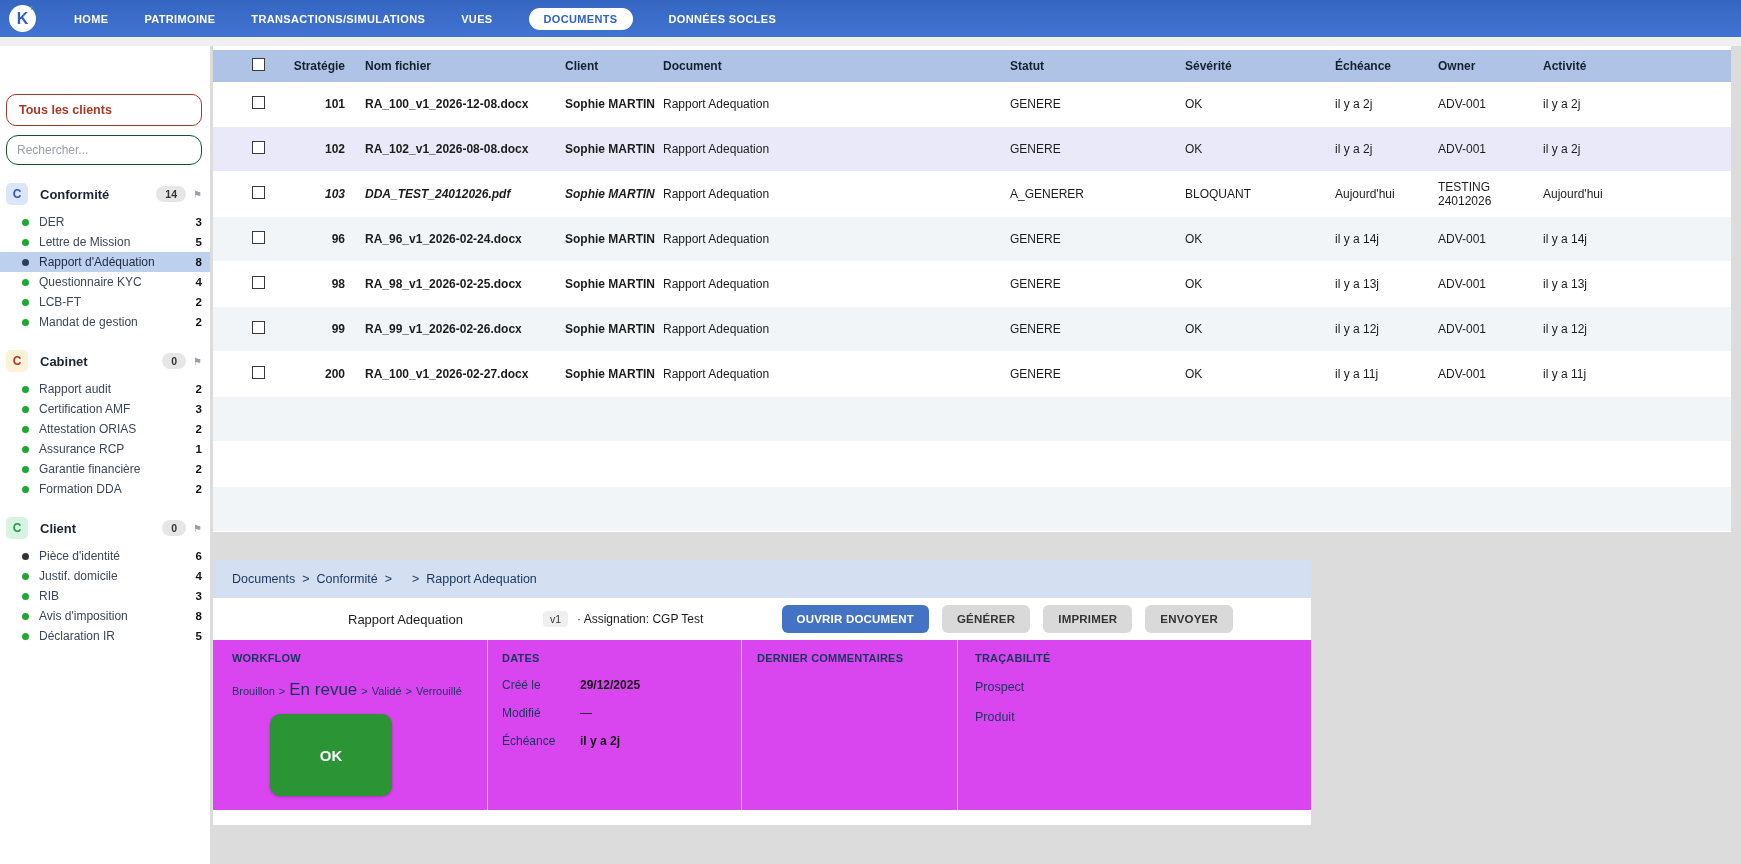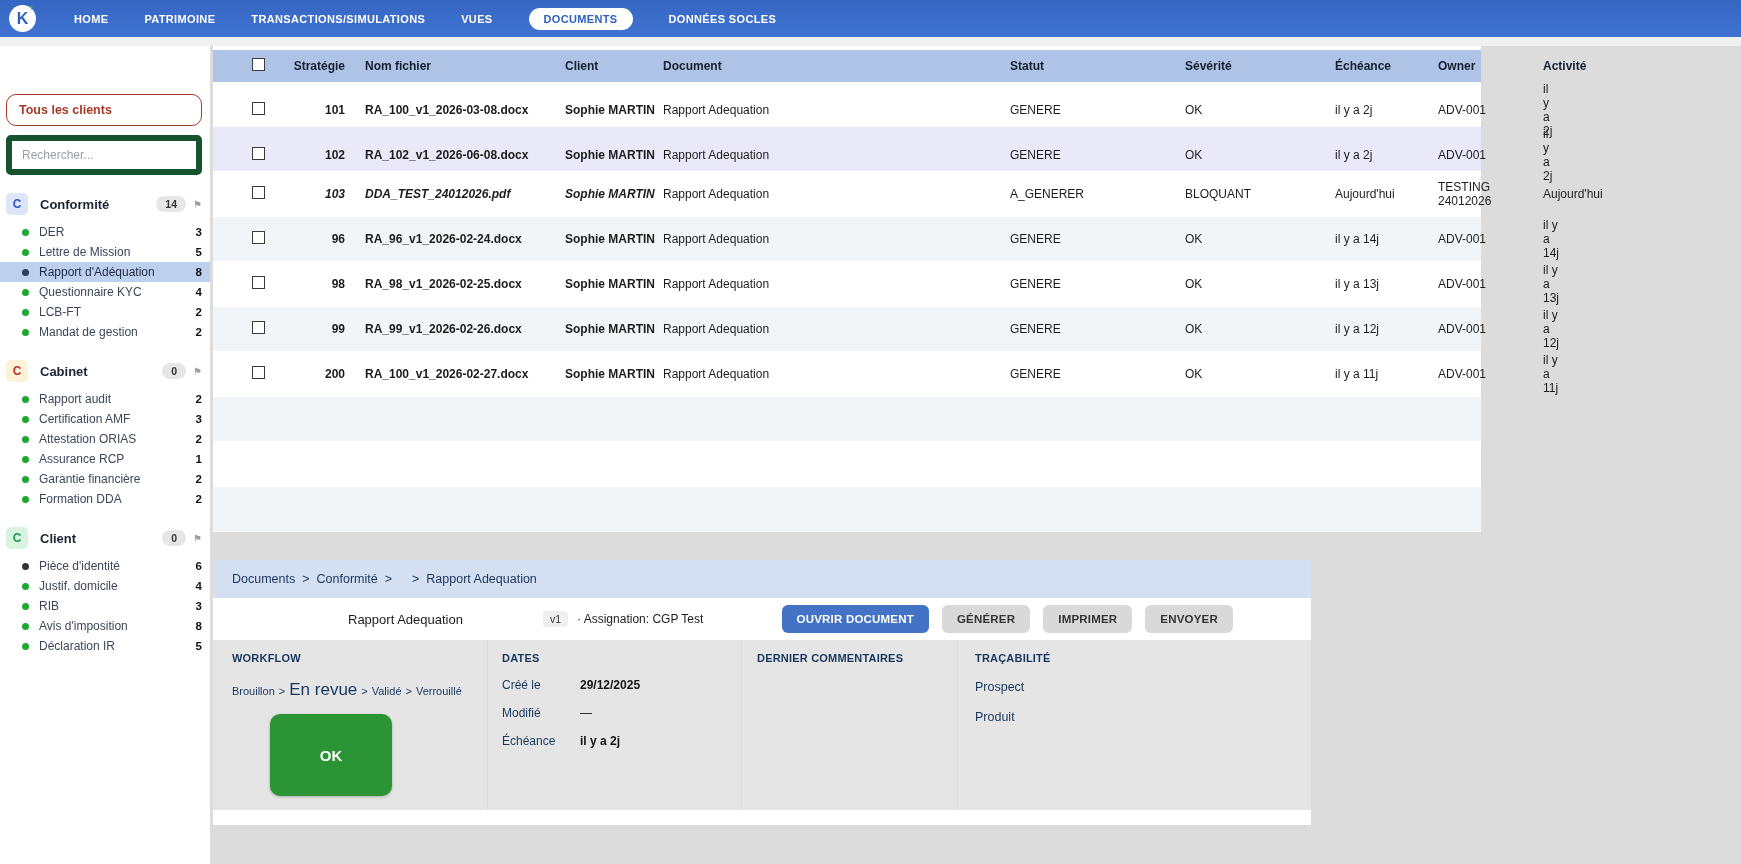--- a/index.html
+++ b/index.html
@@ -18,38 +18,38 @@
   .nav-items{display:flex;align-items:center;gap:36px;margin-left:38px}
   .nav-item{color:#fff;font-size:11px;font-weight:700;letter-spacing:.35px;cursor:pointer;white-space:nowrap}
   .nav-item.active{background:#fff;color:#2F62BE;padding:5px 15px;border-radius:14px}
   .substrip{position:absolute;top:37px;left:0;width:100%;height:9px;background:#F0F0F0}
 
   
   .sidebar{position:absolute;left:0;top:46px;width:210px;height:818px;background:#fff}
   .all-clients{margin:48px 8px 0 6px;border:1px solid #A63A28;border-radius:10px;
     padding:8px 12px;color:#A63A28;font-weight:700;font-size:12.5px;cursor:pointer}
   .search-wrap{margin:9px 8px 0 6px}
-  .search-wrap input{width:100%;box-sizing:border-box;border:6px solid #14532d;border-radius:5px;
+  .search-wrap input{width:100%;box-sizing:border-box;border:1px solid #14532d;border-radius:12px;
     padding:7px 10px;font-size:12px;color:#b91c1c;outline:none;font-family:inherit}
   .search-wrap input::placeholder{color:#9AA0A8}
   .sec-header{display:flex;align-items:center;margin:18px 4px 7px 6px;cursor:pointer}
   .sec-badge{width:22px;height:22px;border-radius:5px;font-size:12px;font-weight:700;
     display:flex;align-items:center;justify-content:center;flex:none}
   .sec-label{font-size:13px;font-weight:700;color:#1A2433;margin-left:12px;flex:1}
   .sec-count{background:#E6E6E6;border-radius:10px;padding:2px 9px;font-size:10.5px;font-weight:700;color:#333;margin-right:7px}
   .flag-icon{color:#99A0AE;font-size:10px;margin-right:4px}
   .sb-item{display:flex;align-items:center;padding:3px 6px;cursor:pointer}
   .sb-item .dot{width:7px;height:7px;border-radius:50%;margin:0 10px 0 16px;flex:none}
   .sb-item .lbl{font-size:12px;color:#3C4658;flex:1;white-space:nowrap}
   .sb-item .cnt{font-size:11.5px;font-weight:700;color:#111;padding-right:2px}
   .sb-item.selected{background:#BDD0EE}
   .sb-item.selected .lbl{color:#1E2A44}
 
   
-  .table-card{position:absolute;left:213px;top:46px;width:1268px;height:476px;background:#fff;padding-top:4px;box-sizing:border-box}
+  .table-card{position:absolute;left:213px;top:46px;width:1518px;height:476px;background:#fff;padding-top:4px;box-sizing:border-box}
   .tgrid{display:grid;grid-template-columns:70px 62px 220px 98px 347px 175px 150px 103px 105px 1fr;align-items:center}
   .table-header{height:32px;background:#AFC3E7;font-size:12px;font-weight:700;color:#15202F}
   .tr{height:44px;font-size:12px;color:#1C1C1C;border-bottom:1px solid #fff;cursor:pointer}
   .tr.alt{background:#F1F5F8}
   .tr.sel{background:#E9E9F9}
   .c0{padding-left:39px}
   .c1{text-align:right}
   .c2{padding-left:20px}
   .td.b{font-weight:700}
   .tr.it .td.b{font-style:italic}
@@ -62,21 +62,21 @@
   .crumb{cursor:pointer;margin:0 7px;min-width:6px}
   .crumb-sep{color:#17365D}
   .action-bar{height:42px;background:#fff;display:flex;align-items:center}
   .doc-title{margin-left:135px;font-size:13px;color:#1C1C1C}
   .ver-pill{margin-left:80px;background:#EFEFEF;border-radius:4px;padding:2px 7px;font-size:10.5px;color:#333}
   .assign{margin-left:9px;font-size:12px;color:#1C1C1C}
   .action-buttons{display:flex;gap:13px;margin-left:auto;margin-right:78px}
   .act-btn{border:none;border-radius:6px;padding:8px 15px;font-size:11.5px;font-weight:700;
     background:#D9D9D9;color:#333;cursor:pointer;font-family:inherit;letter-spacing:.2px}
   .act-btn.primary{background:#4472C4;color:#fff}
-  .detail-body{height:170px;background:#e5e5e5;display:flex}
+  .detail-body{height:170px;background:#d946ef;display:flex}
   .dcol{box-sizing:border-box;padding:12px 0 0 19px}
   .dcol1{width:275px;border-right:1px solid #DCDCDC}
   .dcol2{width:254px;border-right:1px solid #DCDCDC;padding-left:14px}
   .dcol3{width:216px;border-right:1px solid #DCDCDC;padding-left:15px}
   .dcol4{flex:1;padding-left:17px}
   .dlabel{font-size:11px;font-weight:700;color:#17365D;letter-spacing:.2px}
   .wf-steps{margin-top:16px;font-size:11px;color:#17365D;white-space:nowrap}
   .wf-step{cursor:pointer}
   .wf-step.active{font-weight:400;font-size:17px}
   .wf-sep{margin:0 4px}
@@ -231,33 +231,33 @@
       <div class="th c5">Statut</div>
       <div class="th c6">Sévérité</div>
       <div class="th c7">Échéance</div>
       <div class="th c8">Owner</div>
       <div class="th c9">Activité</div>
     </div>
   <div>
       <div class="tgrid tr">
         <div class="td c0"><span class="cb"></span></div>
         <div class="td c1 b">101</div>
-        <div class="td c2 b">RA_100_v1_2026-03-08.docx</div>
+        <div class="td c2 b">RA_100_v1_2026-12-08.docx</div>
         <div class="td c3 b">Sophie MARTIN</div>
         <div class="td c4">Rapport Adequation</div>
         <div class="td c5">GENERE</div>
         <div class="td c6">OK</div>
         <div class="td c7">il y a 2j</div>
         <div class="td c8">ADV-001</div>
         <div class="td c9">il y a 2j</div>
       </div>
       <div class="tgrid tr sel">
         <div class="td c0"><span class="cb"></span></div>
         <div class="td c1 b">102</div>
-        <div class="td c2 b">RA_102_v1_2026-06-08.docx</div>
+        <div class="td c2 b">RA_102_v1_2026-08-08.docx</div>
         <div class="td c3 b">Sophie MARTIN</div>
         <div class="td c4">Rapport Adequation</div>
         <div class="td c5">GENERE</div>
         <div class="td c6">OK</div>
         <div class="td c7">il y a 2j</div>
         <div class="td c8">ADV-001</div>
         <div class="td c9">il y a 2j</div>
       </div>
       <div class="tgrid tr it">
         <div class="td c0"><span class="cb"></span></div>

